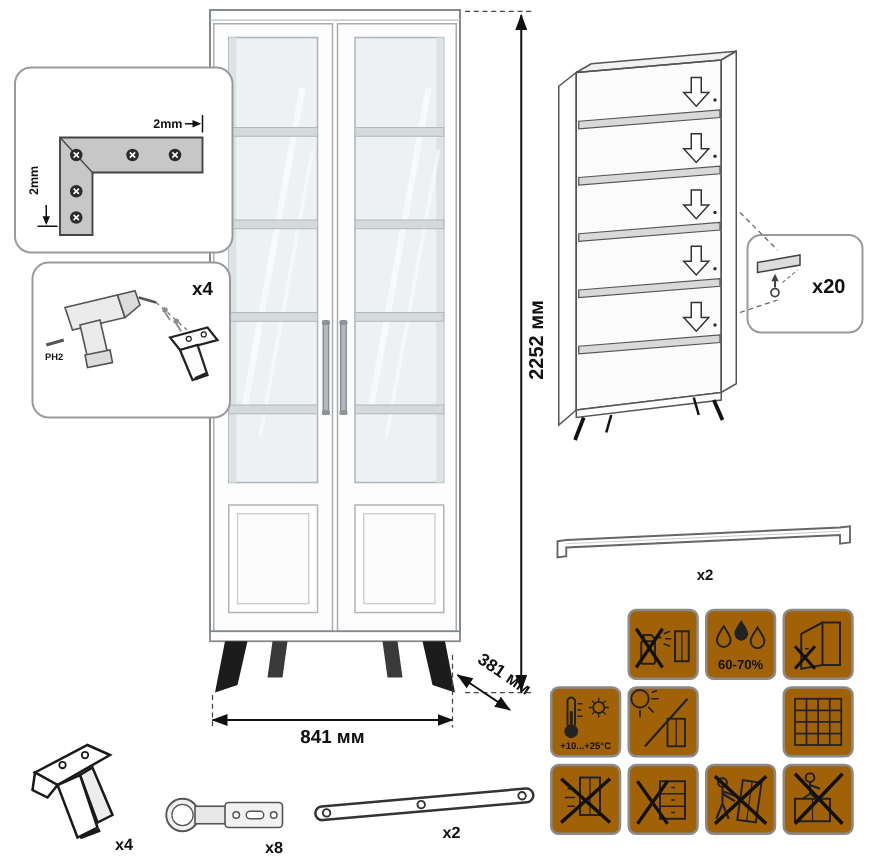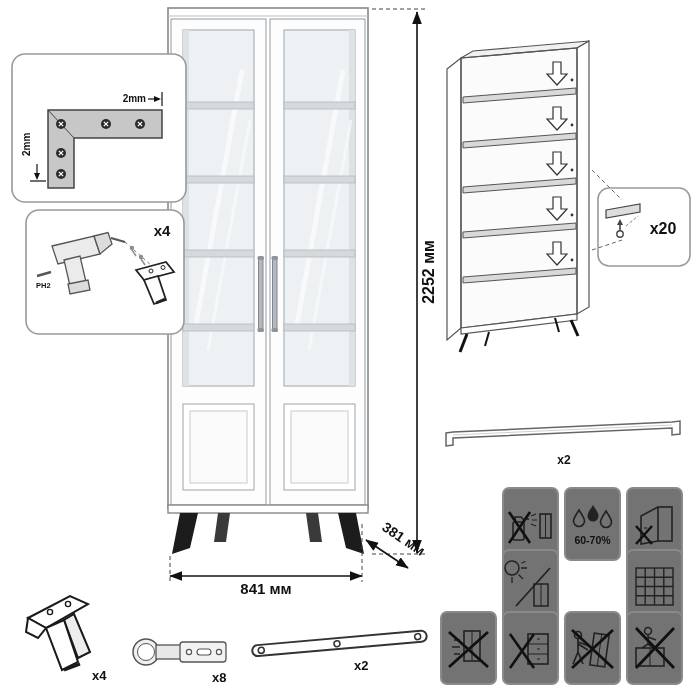--- a/index.html
+++ b/index.html
@@ -1,21 +1,21 @@
 <!DOCTYPE html>
 <html><head>
 <meta charset="utf-8">
 <style>
   html,body{margin:0;padding:0;background:#fff;}
   .sheet{position:relative;width:700px;height:688px;background:#ffffff;overflow:hidden;
          font-family:"Liberation Sans",sans-serif;}
   .abs{position:absolute;}
   svg text{font-family:"Liberation Sans",sans-serif;fill:#111;}
-  .icon-box{position:absolute;width:57px;height:74px;border:2px solid #8a8a8a;border-radius:7px;
-            background:#737373;box-sizing:border-box;display:flex;align-items:center;justify-content:center;}
+  .icon-box{position:absolute;width:57px;height:57px;border:2px solid #8a8a8a;border-radius:7px;
+            background:#a16207;box-sizing:border-box;display:flex;align-items:flex-end;justify-content:center;}
 </style>
 </head>
 <body>
 
 <div class="sheet">
 
   <svg class="abs" style="left:140px;top:0" width="260" height="580" viewBox="0 0 260 580">
 
     <rect x="28" y="8" width="200" height="500" fill="#ffffff" stroke="#84898d" stroke-width="1.6"></rect>
     <line x1="28" y1="16" x2="228" y2="16" stroke="#b9bec1" stroke-width="1"></line>
@@ -279,20 +279,31 @@
       <svg width="53" height="53" viewBox="0 0 53 53">
         <g stroke="#222" fill="none" stroke-width="1.6">
           <rect x="30" y="9" width="14" height="34"></rect>
           <path d="M30 9 L13 18 L13 46 L30 43"></path>
           <path d="M16 30 h3" stroke-width="1.2"></path>
         </g>
         <path d="M8 28 L24 46 M24 28 L8 46" stroke="#111" stroke-width="2.4"></path>
       </svg>
     </div>
 
+    <div class="icon-box" style="left:0;top:62px">
+      <svg width="53" height="53" viewBox="0 0 53 53">
+        <rect x="12" y="7" width="6" height="24" rx="3" fill="none" stroke="#222" stroke-width="1.6"></rect>
+        <circle cx="15" cy="34" r="5.5" fill="#222"></circle>
+        <line x1="15" y1="29" x2="15" y2="18" stroke="#222" stroke-width="2.4"></line>
+        <path d="M20 12 h4 M20 17 h3 M20 22 h4" stroke="#222" stroke-width="1.2"></path>
+        <circle cx="37" cy="15" r="4.5" fill="none" stroke="#222" stroke-width="1.4"></circle>
+        <path d="M37 7 v3 M37 20 v3 M29 15 h3 M42 15 h3 M31.5 9.5 l2 2 M40.5 18.5 l2 2 M42.5 9.5 l-2 2 M33.5 18.5 l-2 2" stroke="#222" stroke-width="1.1"></path>
+        <text x="26.5" y="48" text-anchor="middle" font-size="7.6" font-weight="bold">+10...+25°C</text>
+      </svg>
+    </div>
 
     <div class="icon-box" style="left:62px;top:62px">
       <svg width="53" height="53" viewBox="0 0 53 53">
         <circle cx="8" cy="8" r="7" fill="none" stroke="#222" stroke-width="1.5"></circle>
         <path d="M17 8 h6 M8 17 v6 M14.5 14.5 l4.5 4.5 M17.5 3 l4 -1.5" stroke="#222" stroke-width="1.3"></path>
         <line x1="46" y1="8" x2="12" y2="46" stroke="#222" stroke-width="1.8"></line>
         <g stroke="#222" fill="none" stroke-width="1.5">
           <rect x="30" y="24" width="14" height="22"></rect>
           <path d="M37 24 v22" stroke-width="1"></path>
         </g>

